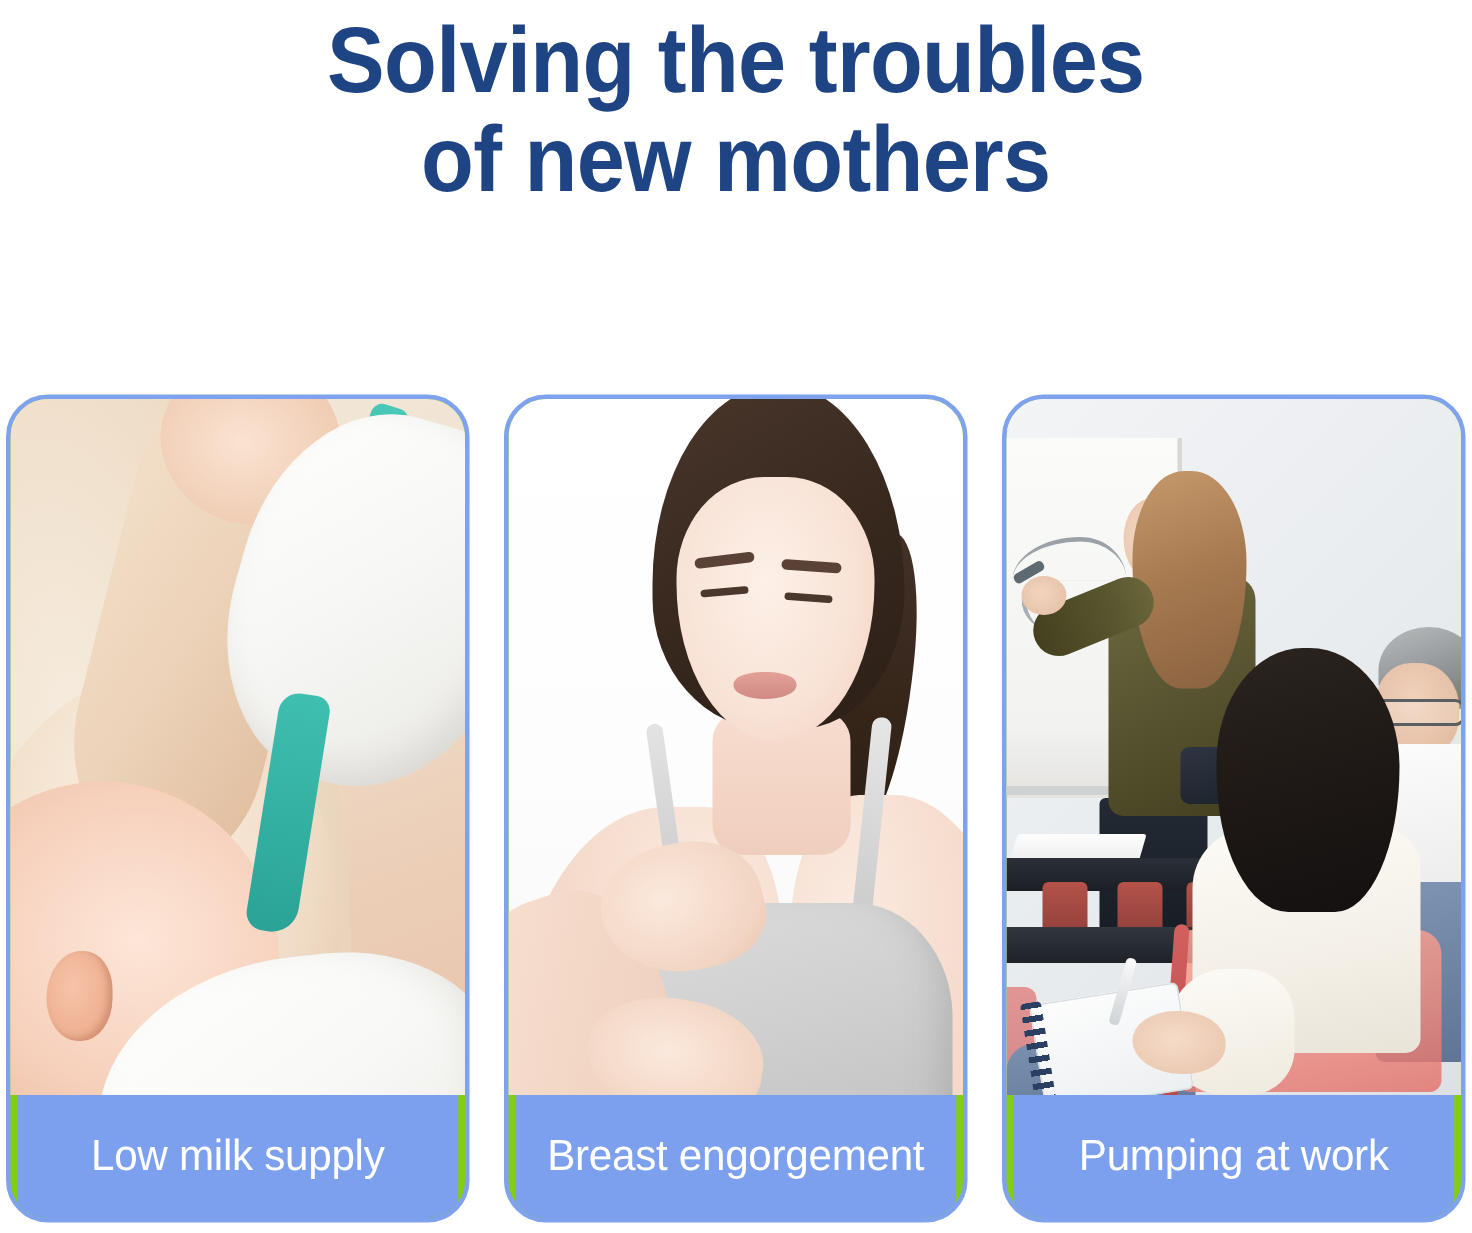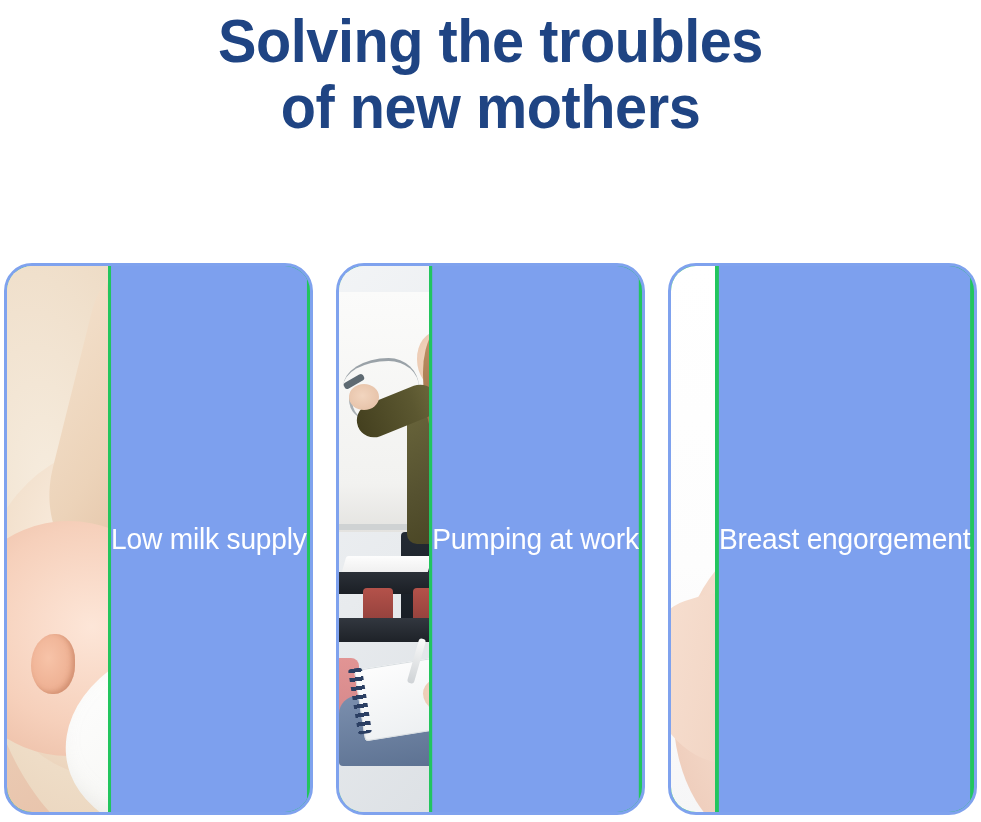--- a/index.html
+++ b/index.html
@@ -43,22 +43,23 @@
     display: flex;
     justify-content: space-between;
   }
   .card {
     width: 309px;
     height: 552px;
     box-sizing: border-box;
     border: 3px solid #7FA2EE;
     border-radius: 28px;
     overflow: hidden;
-    background: #22c55e;
+    background: #84cc16;
     display: flex;
+    flex-direction: column;
     position: relative;
   }
   .card-photo {
     flex: 1 1 auto;
     position: relative;
     overflow: hidden;
   }
   .card-caption {
     flex: 0 0 82px;
     background: #7DA0EE;
@@ -394,20 +395,44 @@
       <div class="fist"></div>
       <div class="strap-a"></div>
       <div class="sleeve-top"></div>
       <div class="baby-head"></div>
       <div class="baby-ear"></div>
       <div class="strap-b"></div>
       <div class="sleeve-bot"></div>
 
     </div>
     <div class="card-caption">Low milk supply</div>
+  </div>
+
+  <div class="card">
+    <div class="card-photo ph2">
+      <div class="pony"></div>
+      <div class="shoulder-l"></div>
+      <div class="shoulder-r"></div>
+      <div class="neck"></div>
+      <div class="hair"></div>
+      <div class="face"></div>
+      <div class="brow-l"></div>
+      <div class="brow-r"></div>
+      <div class="eye-l"></div>
+      <div class="eye-r"></div>
+      <div class="lips"></div>
+      <div class="strap1"></div>
+      <div class="strap2"></div>
+
+      <div class="cami"></div>
+      <div class="forearm"></div>
+      <div class="hand-up"></div>
+      <div class="hand-low"></div>
+    </div>
+    <div class="card-caption">Breast engorgement</div>
   </div>
 
   <div class="card">
     <div class="card-photo ph3">
       <div class="wall"></div>
       <div class="board"></div>
       <div class="scrawl1"></div>
       <div class="scrawl2"></div>
       <div class="board-tray"></div>
       <div class="presenter-skirt"></div>
@@ -438,37 +463,13 @@
       <div class="w-hair"></div>
       <div class="w-sleeve"></div>
       <div class="notebook"></div>
       <div class="notebook-rings"></div>
       <div class="pen"></div>
       <div class="hands"></div>
     </div>
     <div class="card-caption">Pumping at work</div>
   </div>
 
-  <div class="card">
-    <div class="card-photo ph2">
-      <div class="pony"></div>
-      <div class="shoulder-l"></div>
-      <div class="shoulder-r"></div>
-      <div class="neck"></div>
-      <div class="hair"></div>
-      <div class="face"></div>
-      <div class="brow-l"></div>
-      <div class="brow-r"></div>
-      <div class="eye-l"></div>
-      <div class="eye-r"></div>
-      <div class="lips"></div>
-      <div class="strap1"></div>
-      <div class="strap2"></div>
-
-      <div class="cami"></div>
-      <div class="forearm"></div>
-      <div class="hand-up"></div>
-      <div class="hand-low"></div>
-    </div>
-    <div class="card-caption">Breast engorgement</div>
-  </div>
-
 </div>
 
 </body></html>

